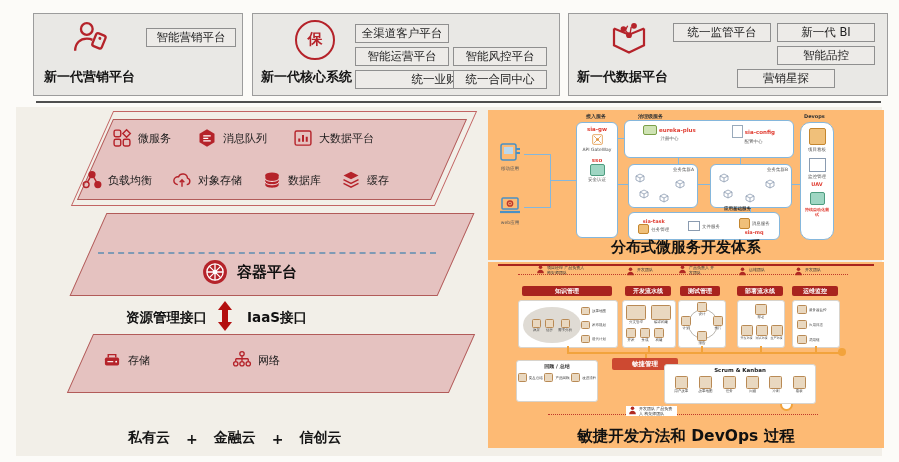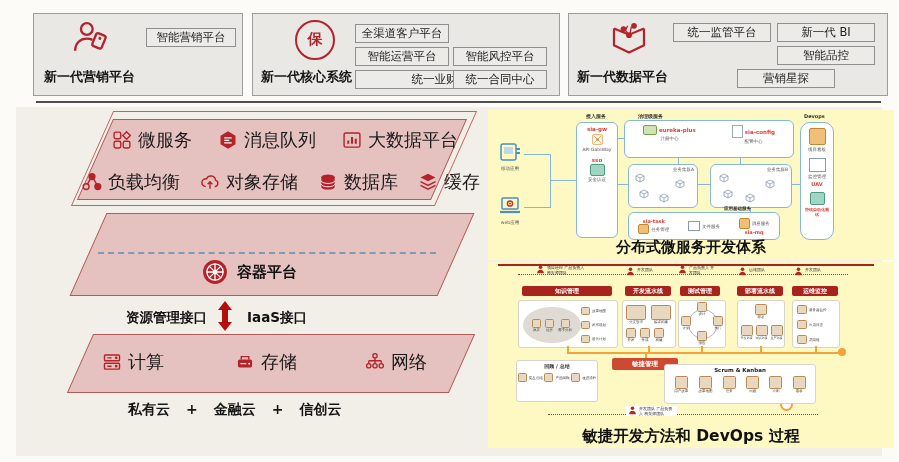--- a/index.html
+++ b/index.html
@@ -10,32 +10,32 @@
   .ttitle{position:absolute;font-size:13px;font-weight:bold;color:#141414;white-space:nowrap;}
   .tbtn{position:absolute;background:#edebe8;border:1px solid #8f8f8f;font-size:11.5px;height:17px;line-height:16px;text-align:center;color:#222;white-space:nowrap;overflow:hidden;}
   .divider{position:absolute;left:36px;top:101px;width:845px;height:2px;background:#4f4f4f;}
   .beige{position:absolute;left:16px;top:107px;width:866px;height:349px;background:#f2efe8;}
   .badge-bao{position:absolute;width:36px;height:36px;border:2px solid #b5232a;border-radius:50%;color:#b5232a;font-weight:bold;font-size:15px;text-align:center;line-height:34px;background:transparent;}
   
   .para{position:absolute;transform:skewX(-24deg);}
   .pfill{background:#e5c2c0;border:1.5px solid #b25b59;}
   .pline{border:1.5px solid #c26463;background:transparent;}
   .row{position:absolute;display:flex;align-items:center;}
-  .itm{display:flex;align-items:center;gap:6px;font-size:18px;color:#1a1a1a;font-weight:500;white-space:nowrap;}
+  .itm{display:flex;align-items:center;gap:6px;font-size:11px;color:#1a1a1a;font-weight:500;white-space:nowrap;}
   .ic{width:20px;height:20px;flex:0 0 auto;}
   .ic26{width:26px;height:26px;flex:0 0 auto;}
   .dash{position:absolute;border-top:2px dashed #7e9ab5;}
   .iftxt{position:absolute;font-size:13.5px;font-weight:bold;color:#111;white-space:nowrap;}
   .varrow{position:absolute;width:14px;height:30px;}
   .varrow .t{position:absolute;left:0;top:0;border-left:7px solid transparent;border-right:7px solid transparent;border-bottom:9px solid #b30f0f;}
   .varrow .m{position:absolute;left:4px;top:8px;width:6px;height:14px;background:#b30f0f;}
   .varrow .b{position:absolute;left:0;bottom:0;border-left:7px solid transparent;border-right:7px solid transparent;border-top:9px solid #b30f0f;}
   .clouds{position:absolute;display:flex;gap:16px;font-size:14px;font-weight:bold;color:#161616;}
   
-  .card{position:absolute;background:#fef9c3;padding-left:10px;}
+  .card{position:absolute;background:#fdba74;}
   .cap{position:absolute;left:0;width:100%;text-align:center;font-weight:bold;color:#111;}
   
   .mbox{position:absolute;border:1px solid #85b7dc;border-radius:6px;background:#fff;}
   .mlabel{position:absolute;font-size:5px;font-weight:bold;color:#333;white-space:nowrap;}
   .mred{color:#e03c31;font-weight:bold;font-size:5.5px;white-space:nowrap;}
   .msub{color:#555;font-size:4.5px;white-space:nowrap;}
   .bl{position:absolute;background:#85b7dc;}
   .col{display:flex;flex-direction:column;align-items:center;}
   .tanq{background:#f0c07a;border:1px solid #c4862f;border-radius:2px;display:inline-block;}
   .tealq{background:#9fd6c3;border:1px solid #4d9c7f;border-radius:2px;display:inline-block;}
@@ -278,41 +278,35 @@
   <div class="iftxt" style="left:126px;top:309px;">资源管理接口</div>
   <div class="varrow" style="left:218px;top:301px;">
       <div class="t"></div>
       <div class="m"></div>
       <div class="b"></div>
     </div>
   <div class="iftxt" style="left:247px;top:309px;">IaaS接口</div>
 
   <div class="para pfill" style="left:80px;top:334px;width:380px;height:57px;"></div>
   <div class="row" style="left:102px;top:350px;gap:0;">
-    <div class="itm" style="width:133px;">
-        <svg class="ic" viewBox="0 0 24 24">
-          <use href="#sym-cpu"></use>
-        </svg>
-        <span>计算</span>
-      </div>
     <div class="itm" style="width:130px;">
         <svg class="ic" viewBox="0 0 24 24">
           <use href="#sym-sto"></use>
         </svg>
         <span>存储</span>
       </div>
     <div class="itm">
         <svg class="ic" viewBox="0 0 24 24">
           <use href="#sym-net"></use>
         </svg>
         <span>网络</span>
       </div>
   </div>
 
-  <div class="clouds" style="left:128px;top:401px;">
+  <div class="clouds" style="left:128px;top:429px;align-items:flex-end;">
     <span>私有云</span>
     <span>+</span>
     <span>金融云</span>
     <span>+</span>
     <span>信创云</span>
   </div>
 
   <div class="card" style="left:488px;top:110px;width:396px;height:150px;">
     <div class="mlabel" style="left:98px;top:3px;">接入服务</div>
     <div class="mlabel" style="left:150px;top:3px;">治理级服务</div>

